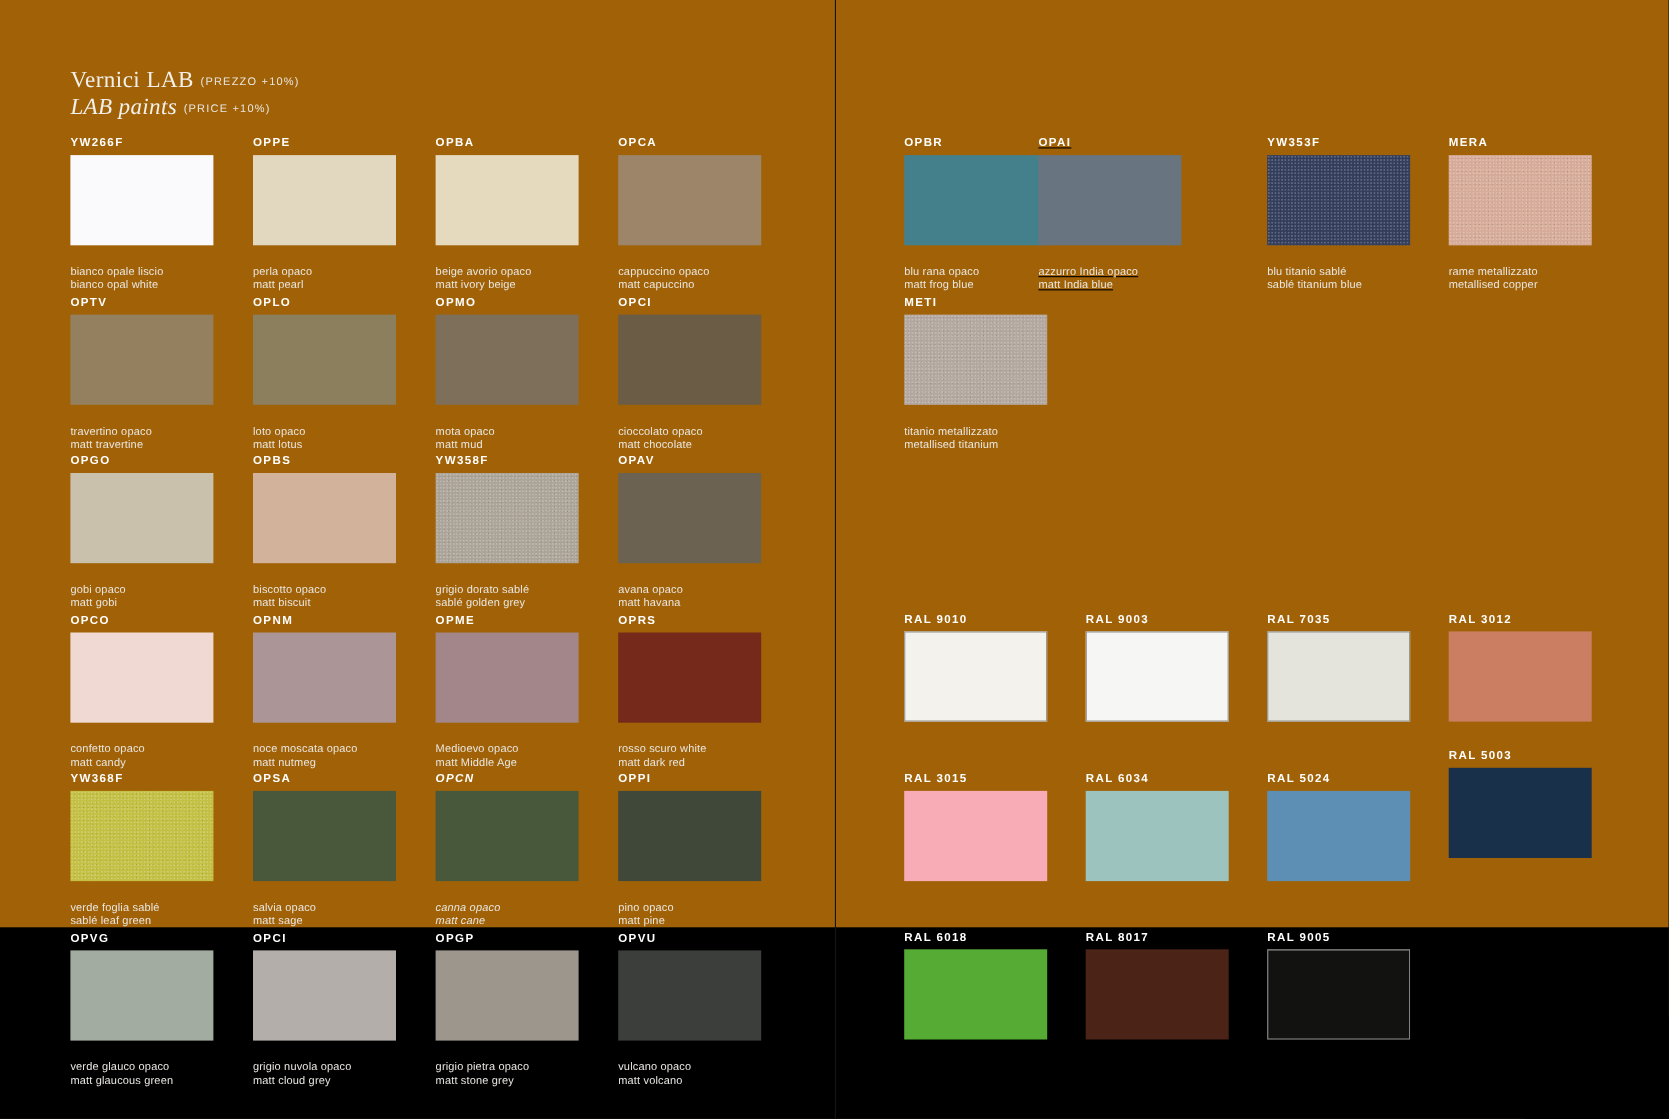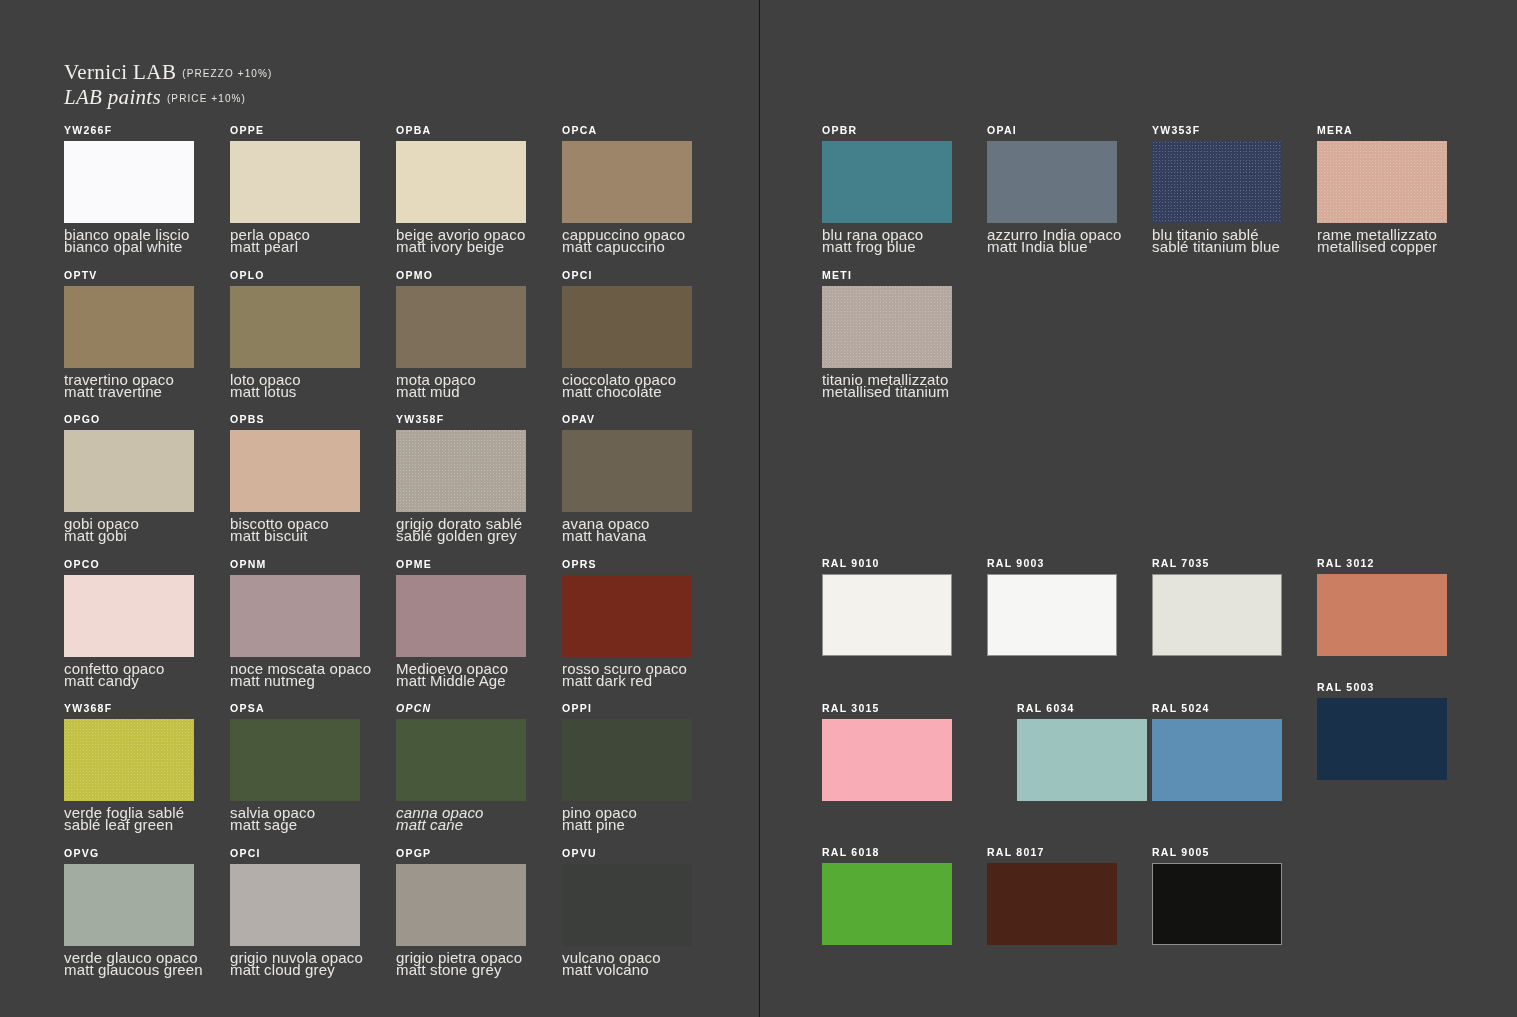--- a/index.html
+++ b/index.html
@@ -5,22 +5,22 @@
 <style>
   * { margin:0; padding:0; box-sizing:border-box; }
   html, body {
     width:1517px; height:1017px;
     background:#000000;
     font-family:"Liberation Sans", sans-serif;
     overflow:hidden;
   }
   .page {
     position:relative;
-    width:1517px; height:1017px;
-    background:#404040;
+    width:1517px; height:843px;
+    background:#a16207;
   }
 
   
   .gutter {
     position:absolute;
     left:759px; top:0;
     width:1px; height:1017px;
     background:#151515;
   }
 
@@ -80,22 +80,22 @@
     background-image:
       radial-gradient(rgba(255,255,255,.42) .6px, transparent .7px),
       radial-gradient(rgba(0,0,0,.34) .6px, transparent .7px),
       radial-gradient(rgba(255,255,255,.22) .5px, transparent .6px);
     background-size:3px 3px, 4px 4px, 5px 5px;
     background-position:0 0, 2px 1px, 1px 3px;
   }
   .chip.outline { box-shadow:inset 0 0 0 1px #8f8f8f; }
 
   .names {
-    margin-top:6px;
-    font-size:15px;
+    margin-top:19px;
+    font-size:10px;
     line-height:12px;
     color:#e9e7e3;
     letter-spacing:0.15px;
     white-space:nowrap;
   }
   .names .en { color:#e9e7e3; }
 </style>
 </head>
 <body>
 
@@ -230,21 +230,21 @@
         <div class="chip" style="width: 130px; height: 82px; background: rgb(162, 134, 138);"></div>
         <div class="names">
           <div>Medioevo opaco</div>
           <div class="en">matt Middle Age</div>
         </div>
       </div>
       <div class="cell" style="left: 562px; top: 557.8px;">
         <div class="code">OPRS</div>
         <div class="chip" style="width: 130px; height: 82px; background: rgb(117, 41, 26);"></div>
         <div class="names">
-          <div>rosso scuro opaco</div>
+          <div>rosso scuro white</div>
           <div class="en">matt dark red</div>
         </div>
       </div>
       <div class="cell" style="left: 64px; top: 702.4px;">
         <div class="code">YW368F</div>
         <div class="chip grain" style="width: 130px; height: 82px; background: rgb(195, 192, 67);"></div>
         <div class="names">
           <div>verde foglia sablé</div>
           <div class="en">sablé leaf green</div>
         </div>
@@ -309,21 +309,21 @@
 
   <div class="grid" id="right-paints-grid" style="left:0; top:0;">
       <div class="cell" style="left: 822px; top: 124px;">
         <div class="code">OPBR</div>
         <div class="chip" style="width: 130px; height: 82px; background: rgb(68, 127, 140);"></div>
         <div class="names">
           <div>blu rana opaco</div>
           <div class="en">matt frog blue</div>
         </div>
       </div>
-      <div class="cell" style="left: 987px; top: 124px;">
+      <div class="cell" style="left: 944px; top: 124px; text-decoration: underline;">
         <div class="code">OPAI</div>
         <div class="chip" style="width: 130px; height: 82px; background: rgb(104, 117, 129);"></div>
         <div class="names">
           <div>azzurro India opaco</div>
           <div class="en">matt India blue</div>
         </div>
       </div>
       <div class="cell" style="left: 1152px; top: 124px;">
         <div class="code">YW353F</div>
         <div class="chip grain" style="width: 130px; height: 82px; background: rgb(51, 61, 92);"></div>
@@ -365,21 +365,21 @@
         <div class="chip outline" style="width: 130px; height: 82px; background: rgb(228, 228, 221);"></div>
       </div>
       <div class="cell" style="left: 1317px; top: 557px;">
         <div class="code">RAL 3012</div>
         <div class="chip" style="width: 130px; height: 82px; background: rgb(204, 126, 99);"></div>
       </div>
       <div class="cell" style="left: 822px; top: 701.6px;">
         <div class="code">RAL 3015</div>
         <div class="chip" style="width: 130px; height: 82px; background: rgb(247, 172, 182);"></div>
       </div>
-      <div class="cell" style="left: 1017px; top: 701.6px;">
+      <div class="cell" style="left: 987px; top: 701.6px;">
         <div class="code">RAL 6034</div>
         <div class="chip" style="width: 130px; height: 82px; background: rgb(156, 195, 189);"></div>
       </div>
       <div class="cell" style="left: 1152px; top: 701.6px;">
         <div class="code">RAL 5024</div>
         <div class="chip" style="width: 130px; height: 82px; background: rgb(93, 143, 181);"></div>
       </div>
       <div class="cell" style="left: 1317px; top: 681px;">
         <div class="code">RAL 5003</div>
         <div class="chip" style="width: 130px; height: 82px; background: rgb(24, 48, 74);"></div>

